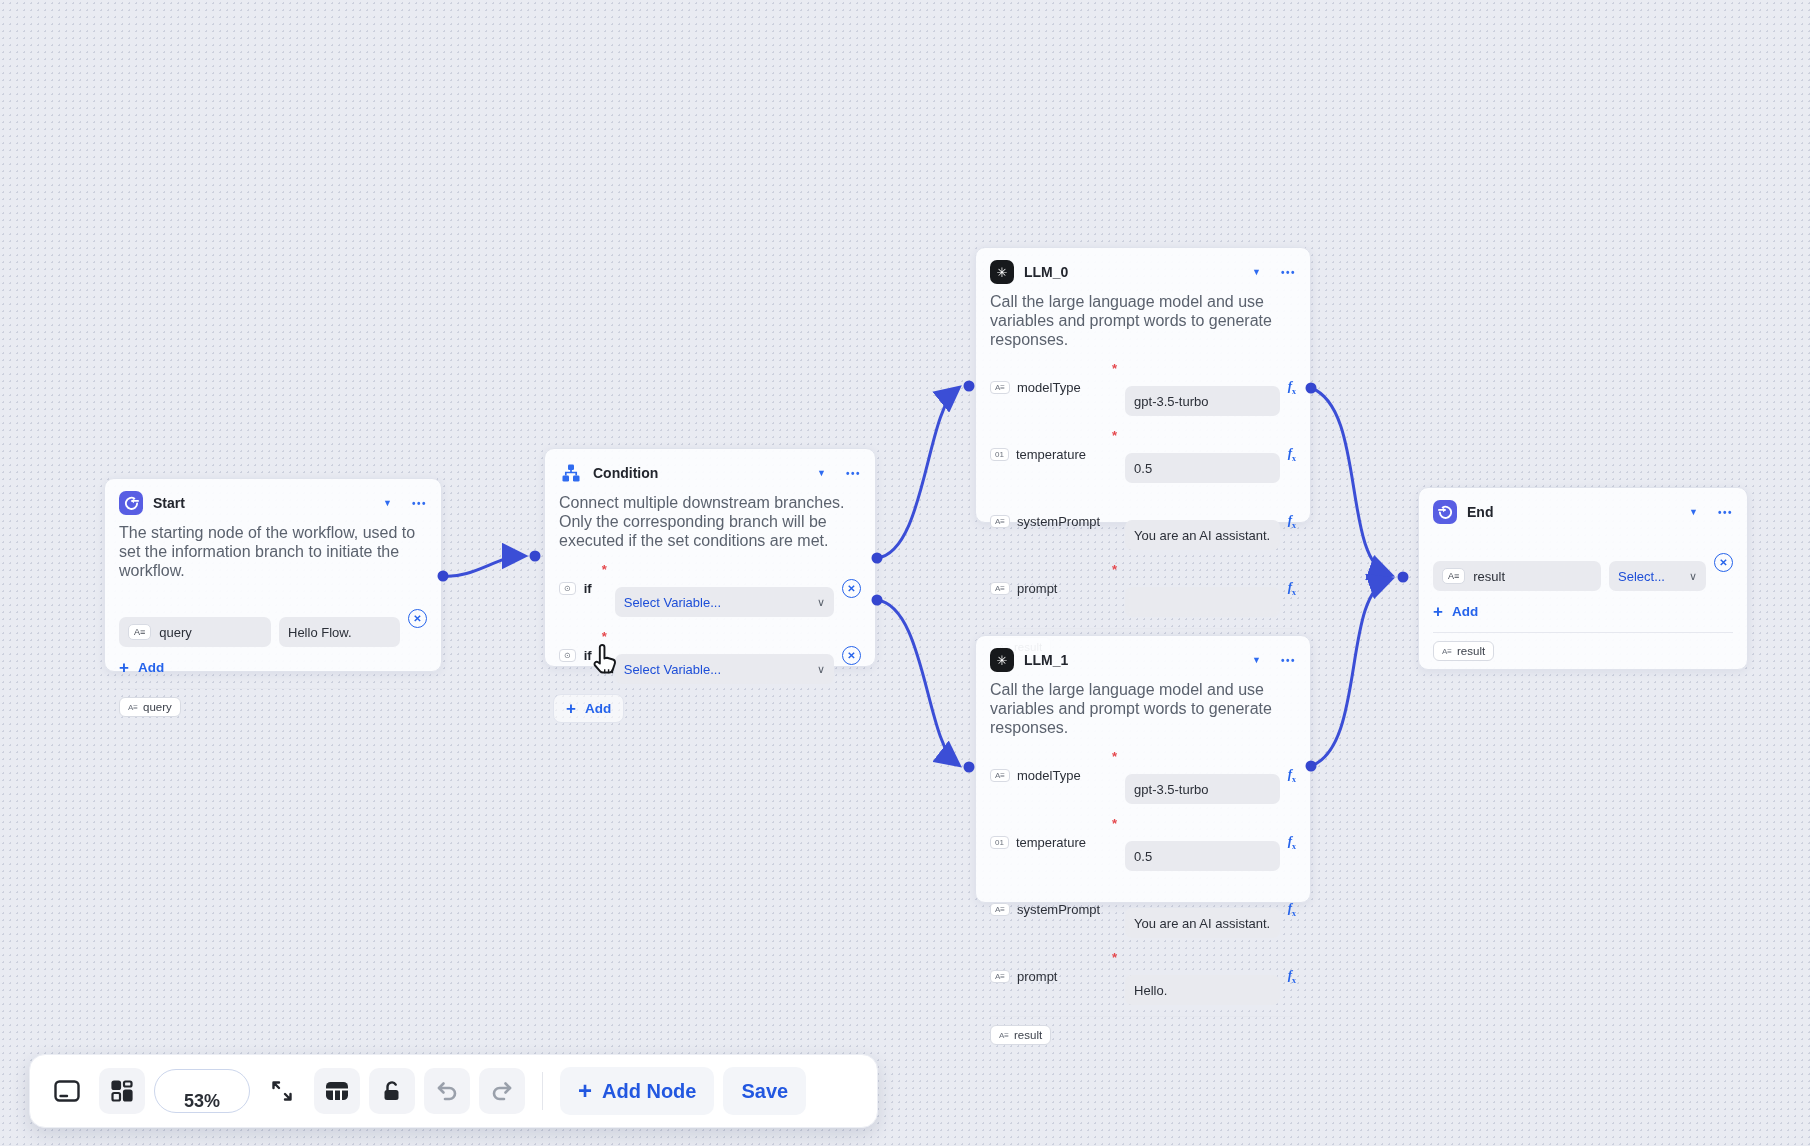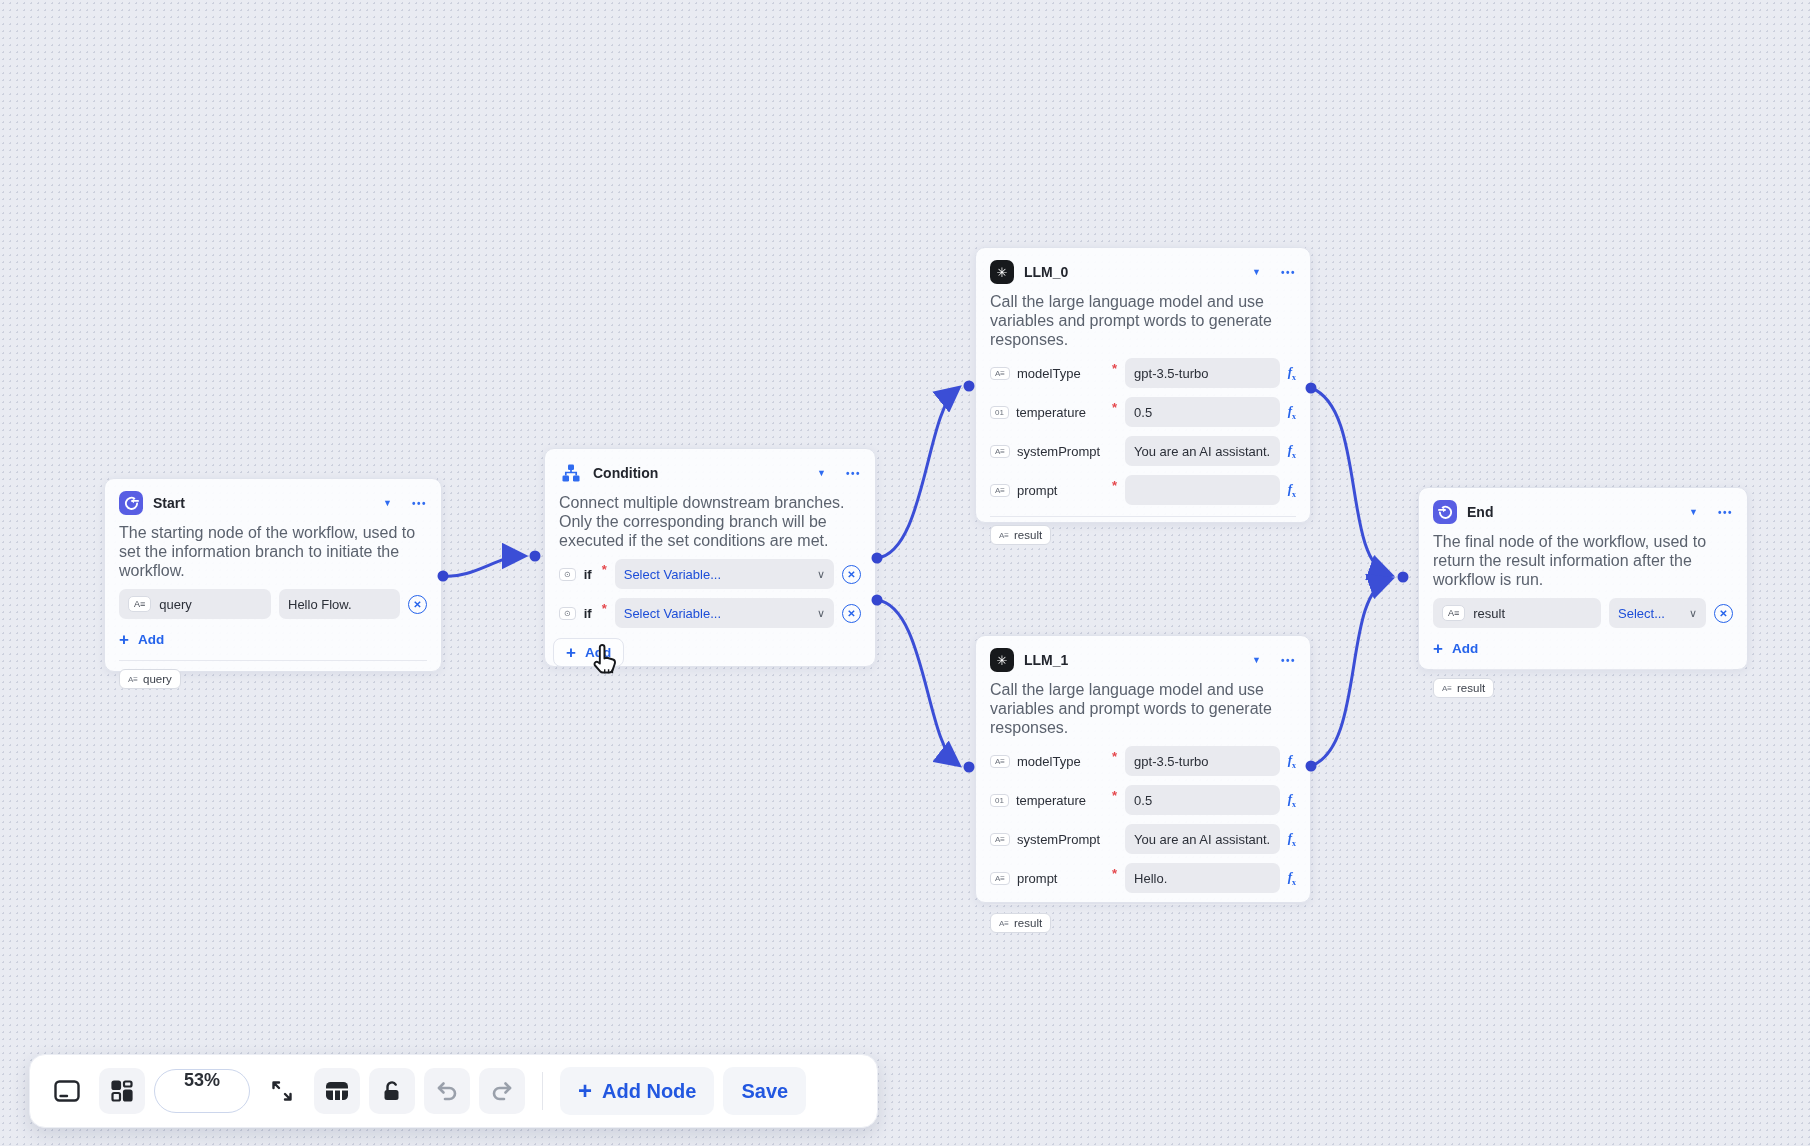--- a/index.html
+++ b/index.html
@@ -29,21 +29,21 @@
   .icon-indigo { background:#585ee3; }
   .icon-black  { background:#17191c; color:#fff; font-size:13px; }
   .node-title { font-size:14px; font-weight:700; color:#23262e; flex:1 1 auto; }
   .hdr-caret { font-size:9px; color:#2f6bf0; margin-right:10px; }
   .hdr-menu  { font-size:10px; font-weight:700; color:#2f6bf0; letter-spacing:1.5px; }
   .node-desc { margin-top:8px; font-size:16px; line-height:19px; color:#5b626e; }
   .row { display:flex; align-items:center; margin-top:9px; gap:8px; }
   .field {
     background:#e9eaef; border-radius:7px; height:30px;
     display:flex; align-items:center; padding:0 9px; gap:8px;
-    font-size:13px; color:#2b2f38;
+    font-size:13px; color:#2b2f38;margin-top:28px;
   }
   .white-chip {
     background:#fff; border:1px solid #d8dbe3; border-radius:5px;
     font-size:9px; color:#454a54; padding:2px 5px; line-height:1.2; flex:0 0 auto;
   }
   .mini-chip {
     background:#fff; border:1px solid #d8dbe3; border-radius:4px;
     font-size:8px; color:#6a707b; padding:1px 4px; flex:0 0 auto;
   }
   .placeholder { color:#1d4ed8; }
@@ -79,21 +79,21 @@
     box-shadow:0 6px 18px rgba(30,40,80,0.14);
     display:flex; align-items:center; padding:0 14px; gap:9px; z-index:10;
   }
   .tb-btn {
     width:46px; height:46px; border-radius:10px;
     display:flex; align-items:center; justify-content:center; flex:0 0 auto;
   }
   .tb-gray { background:#f2f3f7; }
   .zoom-pill {
     width:96px; height:44px; border:1.5px solid #ccd6ec; border-radius:22px;
-    background:#fff; display:flex; align-items:flex-start; justify-content:center;
+    background:#fff; display:flex; align-items:flex-end; justify-content:center;
     font-size:18px; font-weight:600; color:#2b2f36; flex:0 0 auto;
   }
   .tb-divider { width:1px; height:38px; background:#e4e6ec; margin:0 8px; flex:0 0 auto; }
   .tb-text-btn {
     display:flex; align-items:center; gap:10px; height:48px; padding:0 18px;
     border-radius:10px; background:#f3f5f9; color:#2257e0; font-size:20px; font-weight:700; flex:0 0 auto;
   }
   .tb-text-btn .plus { font-size:24px; font-weight:700; line-height:1; }
   .cursor-hand { position:absolute; left:590px; top:643px; z-index:20; pointer-events:none; }
 </style>
@@ -307,21 +307,20 @@
       <svg width="15" height="15" viewBox="0 0 16 16">
           <path d="M5 2.6 A6 6 0 1 1 2 8" fill="none" stroke="#fff" stroke-width="2" stroke-linecap="round"></path>
           <path d="M1 5.2 L7.4 5.2" stroke="#fff" stroke-width="2" stroke-linecap="round"></path>
           <path d="M5.4 2.8 L8.4 5.2 L5.4 7.6 Z" fill="#fff"></path>
         </svg>
     </div>
     <div class="node-title">End</div>
     <div class="hdr-caret">▼</div>
     <div class="hdr-menu">•••</div>
   </div>
-  <div class="node-desc">The final node of the workflow, used to return the result information after the workflow is run.</div>
   <div class="row">
     <div class="field grow">
       <span class="white-chip">A≡</span>
       <span>result</span>
     </div>
     <div class="field" style="width:97px; flex:0 0 auto;align-items:center;">
       <span class="placeholder">Select...</span>
       <span class="dd-chevron">∨</span>
     </div>
     <div class="remove-btn">✕</div>

